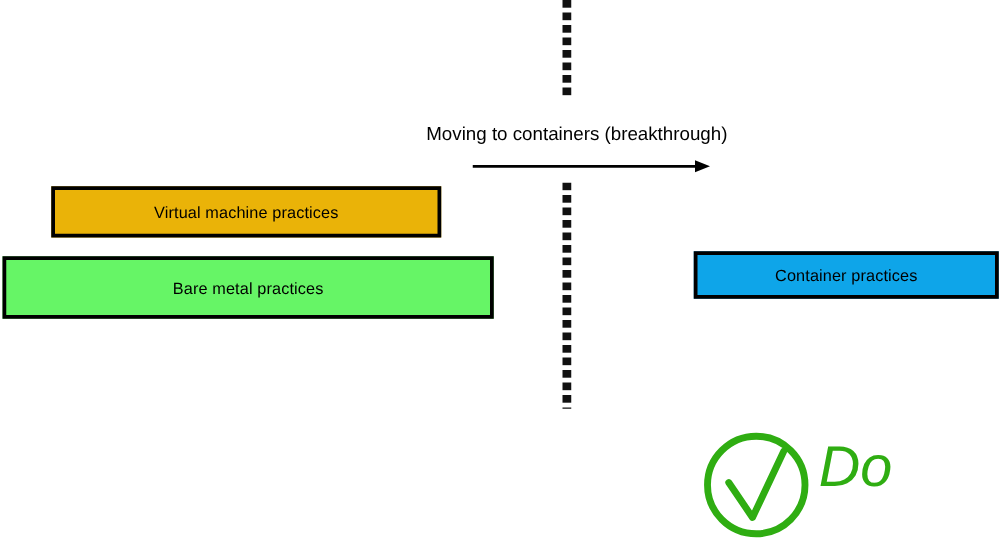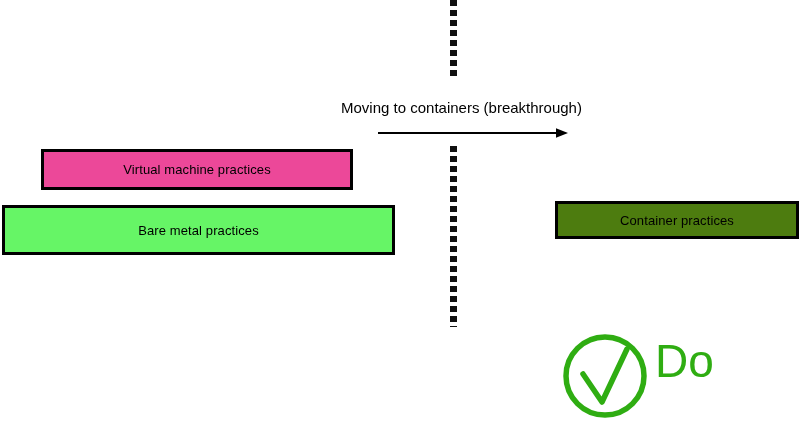--- a/index.html
+++ b/index.html
@@ -93,23 +93,24 @@
     left: 378px;
     top: 124px;
     width: 190px;
     height: 18px;
   }
 
   
   #do-badge {
     position: absolute;
     left: 561px;
-    top: 332px;
+    top: 344px;
     width: 240px;
     height: 88px;
+    font-style: italic;
   }
   #do-mark {
     position: absolute;
     left: 0px;
     top: 0px;
     width: 88px;
     height: 88px;
   }
   #do-label {
     position: absolute;
@@ -130,29 +131,29 @@
 
   <div id="divider-bottom" class="divider"></div>
 
   <div id="transition-label">Moving to containers (breakthrough)</div>
 
   <svg id="transition-arrow" viewBox="0 0 190 18">
     <line x1="0" y1="9" x2="180" y2="9" stroke="#000000" stroke-width="2.2"></line>
     <polygon points="178,4.2 190,9 178,13.8" fill="#000000"></polygon>
   </svg>
 
-  <div id="vm-box" class="practice-box" style="background:#ec4899;">
+  <div id="vm-box" class="practice-box" style="background:#eab308;">
     <span>Virtual machine practices</span>
   </div>
 
   <div id="bare-metal-box" class="practice-box" style="background:#66f566;">
     <span>Bare metal practices</span>
   </div>
 
-  <div id="container-box" class="practice-box" style="background:#4d7c0f;">
+  <div id="container-box" class="practice-box" style="background:#0ea5e9;">
     <span>Container practices</span>
   </div>
 
   <div id="do-badge">
     <svg id="do-mark" viewBox="0 0 88 88">
       <circle cx="44" cy="44" r="39" fill="none" stroke="#2fad12" stroke-width="5.5"></circle>
       <path d="M22 42 L41 70 L66 17" fill="none" stroke="#2fad12" stroke-width="5.5" stroke-linecap="round" stroke-linejoin="round"></path>
     </svg>
     <div id="do-label">Do</div>
   </div>

